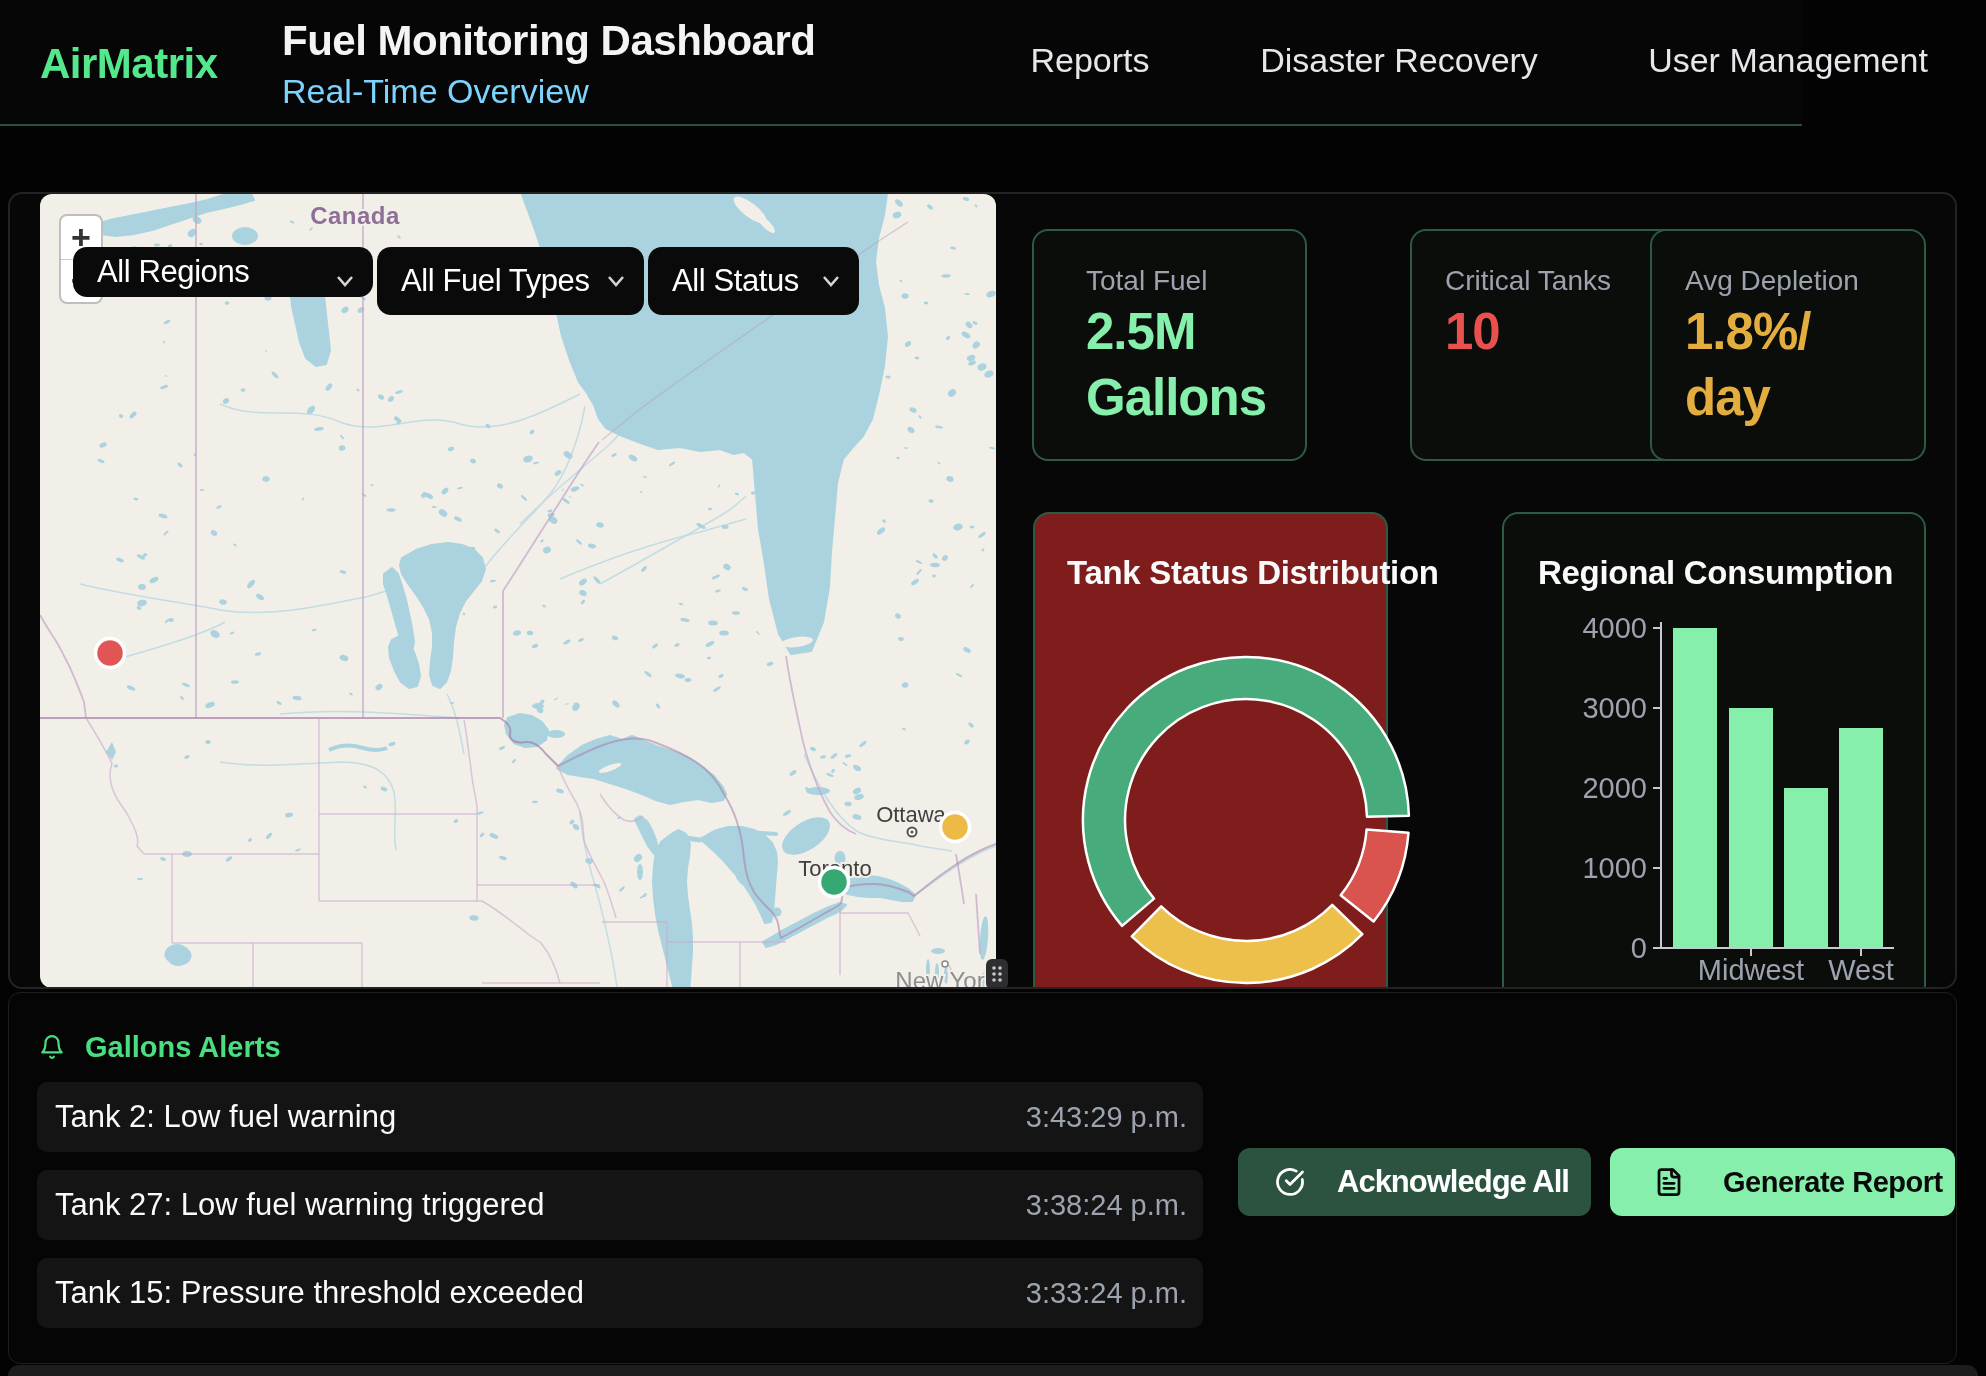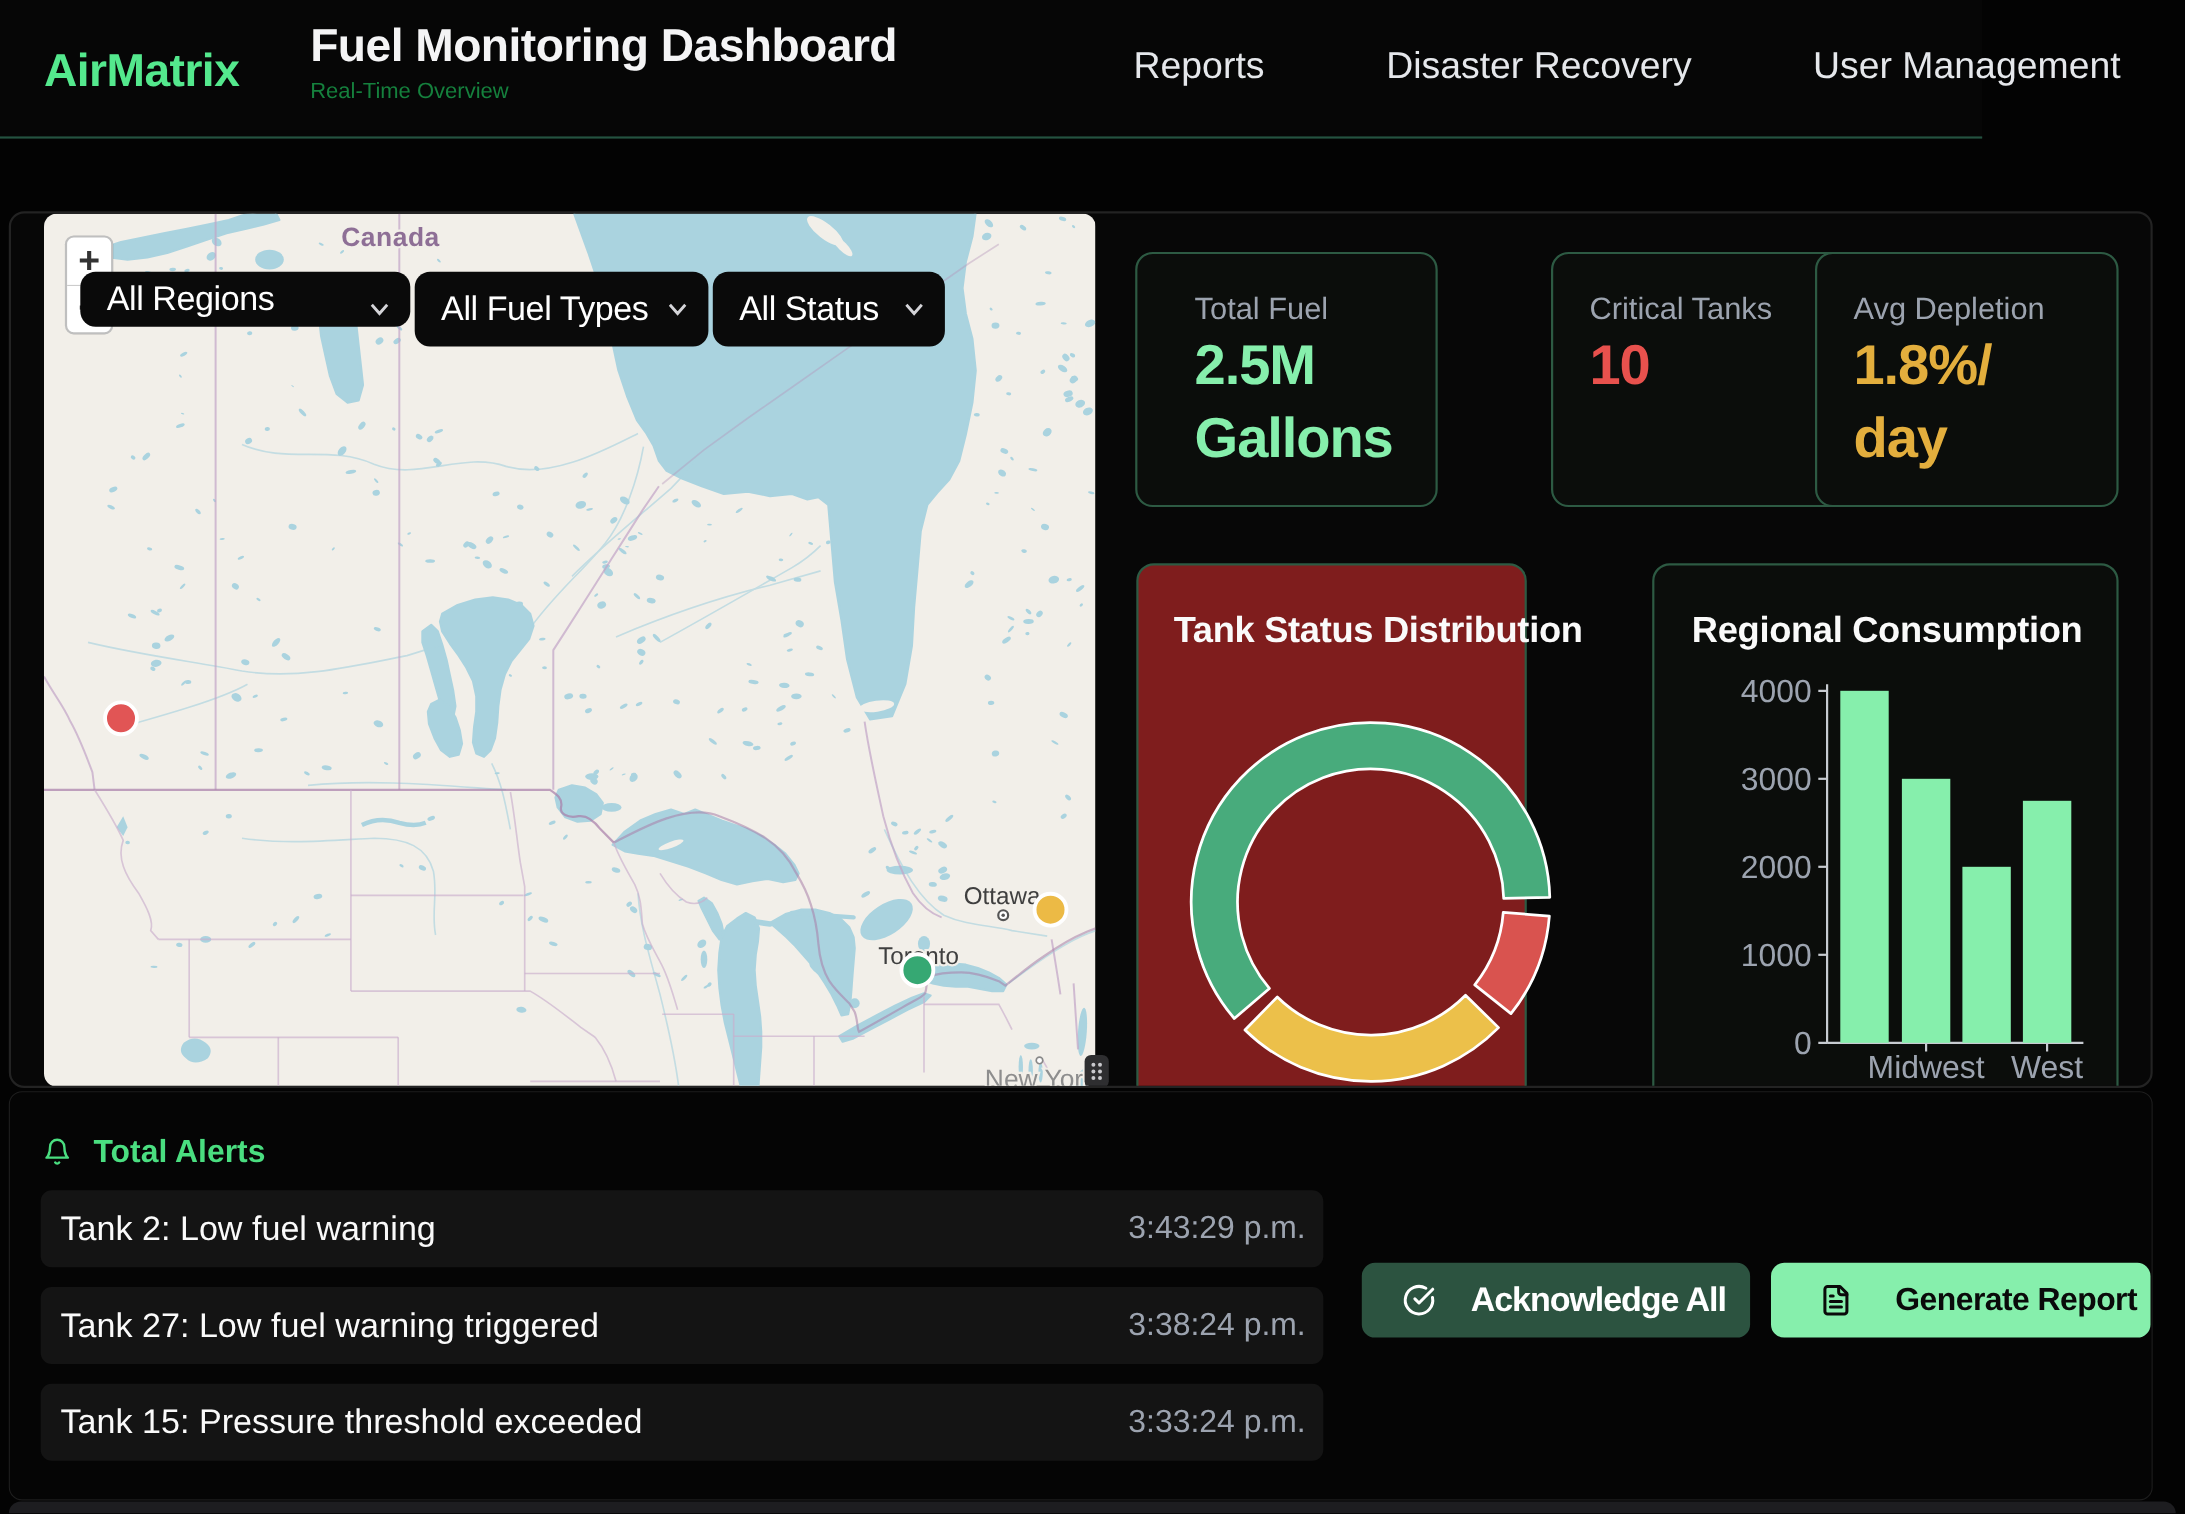--- a/index.html
+++ b/index.html
@@ -6,21 +6,21 @@
 span,div{white-space:nowrap}
 html,body{width:1986px;height:1376px;background:#030303;font-family:"Liberation Sans",sans-serif;overflow:hidden;position:relative}
 .abs{position:absolute}
 </style>
 </head>
 <body>
 
 <div class="abs" style="left:0;top:0;width:1802px;height:126px;background:#060606;border-bottom:2px solid #245240">
   <div class="abs" style="left:40px;top:40px;font-size:42px;font-weight:bold;color:#54e88d;letter-spacing:-0.5px">AirMatrix</div>
   <div class="abs" style="left:282px;top:17px;font-size:42px;font-weight:bold;color:#f4f4f5;letter-spacing:-0.5px">Fuel Monitoring Dashboard</div>
-  <div class="abs" style="left:282px;top:72px;font-size:20px;color:#15803d">Real-Time Overview</div>
+  <div class="abs" style="left:282px;top:72px;font-size:34px;color:#7dd3fc">Real-Time Overview</div>
   <div class="abs" style="left:1090px;top:60px;transform:translate(-50%,-50%);font-size:34px;color:#e5e7eb">Reports</div>
   <div class="abs" style="left:1399px;top:60px;transform:translate(-50%,-50%);font-size:34px;color:#e5e7eb">Disaster Recovery</div>
   <div class="abs" style="left:1788px;top:60px;transform:translate(-50%,-50%);font-size:34px;color:#e5e7eb">User Management</div>
 </div>
 
 <div class="abs" style="left:8px;top:192px;width:1949px;height:797px;background:#070707;border:2px solid #232323;border-radius:14px;overflow:hidden">
 
   <div class="abs" style="left:1023px;top:318px;width:355px;height:520px;background:#7f1d1d;border:2px solid #2d5a43;border-radius:16px">
     <div class="abs" style="left:32px;top:40px;font-size:33px;font-weight:bold;color:#fafafa;letter-spacing:-0.3px">Tank Status Distribution</div>
     <svg class="abs" style="left:0;top:0" width="421" height="520" viewBox="0 0 421 520">
@@ -512,21 +512,21 @@
         </g>
       </svg>
   </div>
 </div>
 
 <div class="abs" style="left:8px;top:992px;width:1949px;height:372px;background:#050505;border:1px solid #1e1e1e;border-radius:12px">
   <svg class="abs" style="left:30px;top:40px" width="26" height="28" viewBox="0 0 24 24" fill="none" stroke="#4ade80" stroke-width="2" stroke-linecap="round" stroke-linejoin="round">
       <path d="M6 8a6 6 0 0 1 12 0c0 7 3 9 3 9H3s3-2 3-9"></path>
       <path d="M10.3 21a1.94 1.94 0 0 0 3.4 0"></path>
     </svg>
-  <div class="abs" style="left:76px;top:38px;font-size:29px;font-weight:bold;color:#4ade80">Total Alerts</div>
+  <div class="abs" style="left:76px;top:38px;font-size:29px;font-weight:bold;color:#4ade80">Gallons Alerts</div>
   <div class="abs" style="left:28px;top:89px;width:1166px;height:70px;background:#141414;border-radius:10px">
     <span class="abs" style="left:18px;top:50%;transform:translateY(-50%);font-size:31px;color:#fafafa">Tank 2: Low fuel warning</span>
     <span class="abs" style="right:16px;top:50%;transform:translateY(-50%);font-size:29px;color:#9ca3af">3:43:29 p.m.</span>
   </div>
   <div class="abs" style="left:28px;top:177px;width:1166px;height:70px;background:#141414;border-radius:10px">
     <span class="abs" style="left:18px;top:50%;transform:translateY(-50%);font-size:31px;color:#fafafa">Tank 27: Low fuel warning triggered</span>
     <span class="abs" style="right:16px;top:50%;transform:translateY(-50%);font-size:29px;color:#9ca3af">3:38:24 p.m.</span>
   </div>
   <div class="abs" style="left:28px;top:265px;width:1166px;height:70px;background:#141414;border-radius:10px">
     <span class="abs" style="left:18px;top:50%;transform:translateY(-50%);font-size:31px;color:#fafafa">Tank 15: Pressure threshold exceeded</span>

